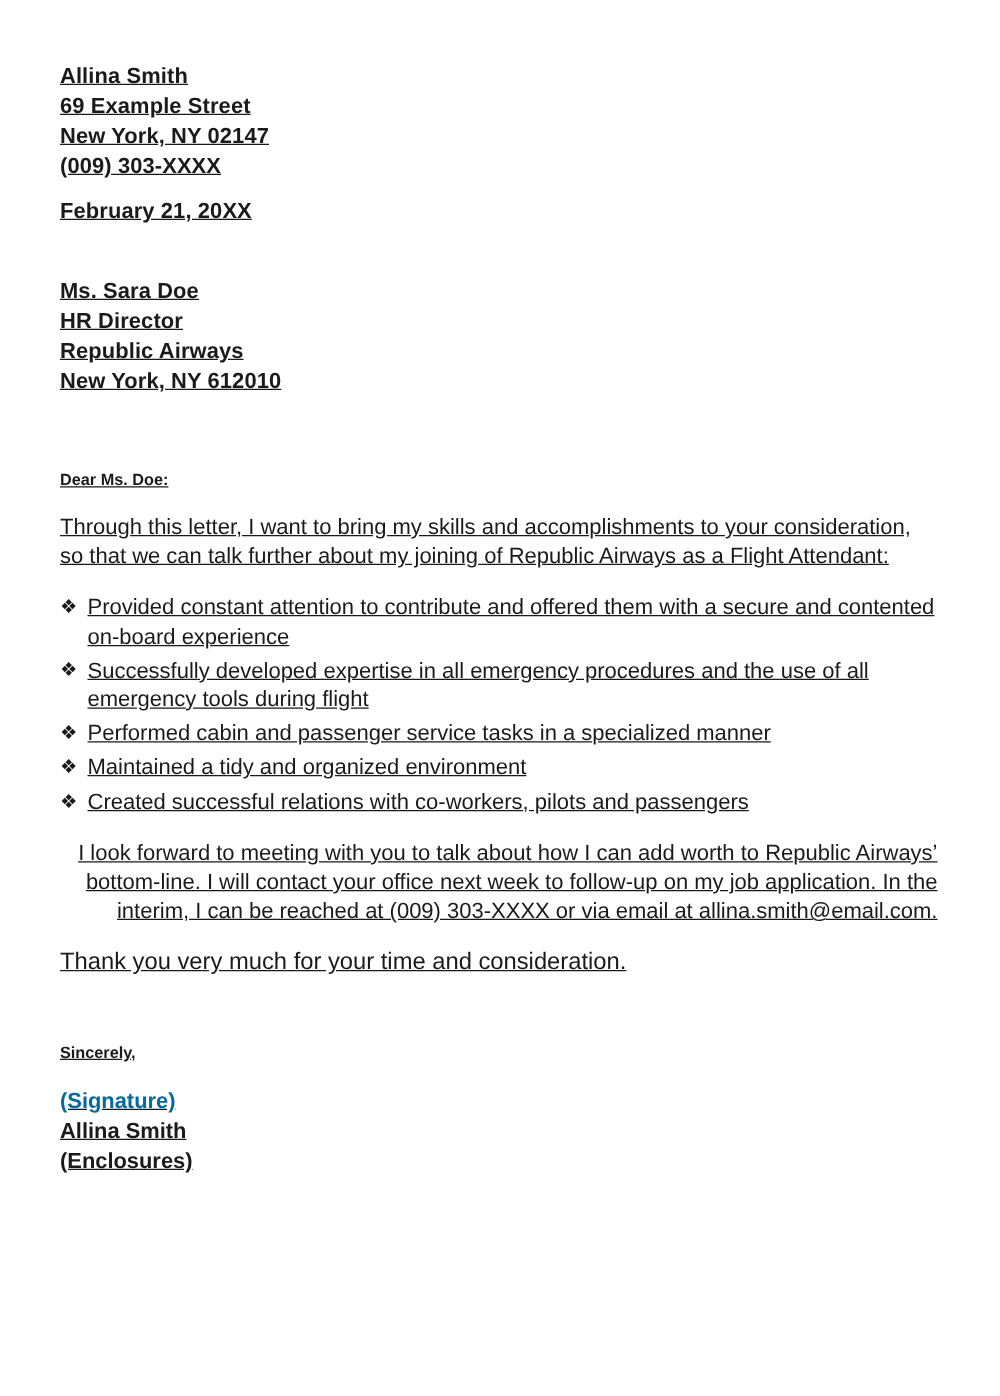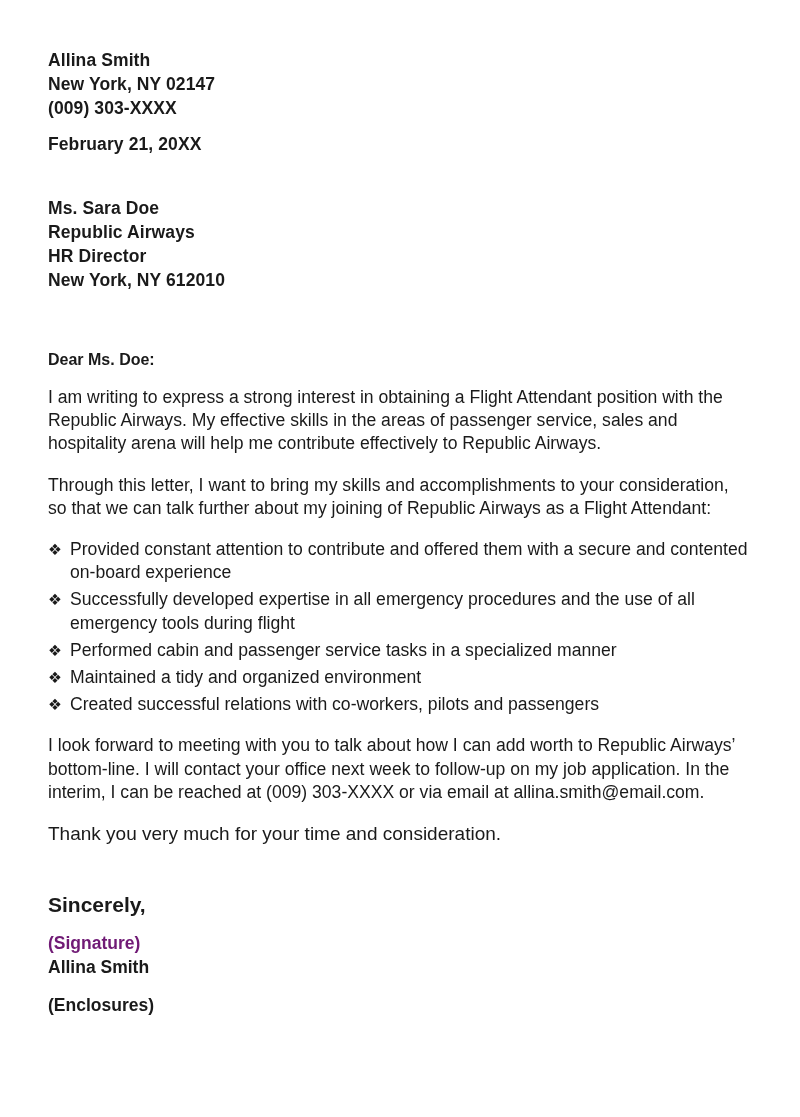--- a/index.html
+++ b/index.html
@@ -16,41 +16,42 @@
   }
 
   .page {
     position: relative;
     width: 800px;
     height: 1117px;
     background: #ffffff;
     box-sizing: border-box;
     padding: 48px 50px 0 48px;
     overflow: hidden;
+    text-decoration: underline;
   }
 
   
   .block {
     margin: 0;
   }
   .block .line {
     font-size: 17.5px;
     font-weight: bold;
     line-height: 24px;
     letter-spacing: 0.1px;
     white-space: pre;
   }
 
   .sender-block { margin-bottom: 12px; }
   .date-block   { margin-bottom: 12px; margin-top: 12px; }
   .recipient-block { margin-bottom: 0; margin-top: 40px; }
 
   
   .salutation {
-    font-size: 16px;
+    font-size: 13px;
     font-weight: bold;
     line-height: 24px;
     margin: 56px 0 14px 0;
   }
 
   
   .para {
     font-size: 17.6px;
     font-weight: normal;
     line-height: 23.2px;
@@ -81,78 +82,78 @@
     font-size: 15.5px;
     line-height: 23.2px;
   }
 
   
   .closing-para {
     font-size: 17.6px;
     line-height: 23.2px;
     margin: 0 0 18px 0;
     max-width: 706px;
+    text-align: right;
   }
   .thanks {
     font-size: 19px;
     line-height: 23.2px;
     margin: 0 0 0 0;
   }
 
   .signoff {
     margin-top: 48px;
   }
   .signoff .sincerely {
-    font-size: 21px;
+    font-size: 13px;
     font-weight: bold;
     line-height: 24px;
     margin-bottom: 14px;
   }
   .signoff .signature-placeholder {
     font-size: 17.5px;
     font-weight: bold;
     line-height: 24px;
   }
   .signoff .signer-name {
     font-size: 17.5px;
     font-weight: bold;
     line-height: 24px;
   }
   .signoff .enclosures {
     font-size: 17.5px;
     font-weight: bold;
     line-height: 24px;
-    margin-top: 14px;
   }
 </style>
 </head>
 <body style="background: rgb(255, 255, 255); color: rgb(26, 26, 26);">
 
 <div class="page">
 
   <div class="block sender-block">
     <div class="line">Allina Smith</div>
+    <div class="line">69 Example Street</div>
     <div class="line">New York, NY 02147</div>
     <div class="line">(009) 303-XXXX</div>
   </div>
 
   <div class="block date-block">
     <div class="line">February 21, 20XX</div>
   </div>
 
   <div class="block recipient-block">
     <div class="line">Ms. Sara Doe</div>
+    <div class="line">HR Director</div>
     <div class="line">Republic Airways</div>
-    <div class="line">HR Director</div>
     <div class="line">New York, NY 612010</div>
   </div>
 
   <div class="salutation">Dear Ms. Doe:</div>
 
-  <p class="para">I am writing to express a strong interest in obtaining a Flight Attendant position with the Republic Airways. My effective skills in the areas of passenger service, sales and hospitality arena will help me contribute effectively to Republic Airways.</p>
   <p class="para">Through this letter, I want to bring my skills and accomplishments to your consideration, so that we can talk further about my joining of Republic Airways as a Flight Attendant:</p>
 
   <ul class="bullets">
     <li>
       <span class="bullet-glyph">❖</span>
       <span>Provided constant attention to contribute and offered them with a secure and contented on-board experience</span>
     </li>
     <li>
       <span class="bullet-glyph">❖</span>
       <span>Successfully developed expertise in all emergency procedures and the use of all emergency tools during flight</span>
@@ -169,18 +170,18 @@
       <span class="bullet-glyph">❖</span>
       <span>Created successful relations with co-workers, pilots and passengers</span>
     </li>
   </ul>
 
   <p class="closing-para">I look forward to meeting with you to talk about how I can add worth to Republic Airways’ bottom-line. I will contact your office next week to follow-up on my job application. In the interim, I can be reached at (009) 303-XXXX or via email at allina.smith@email.com.</p>
   <p class="thanks">Thank you very much for your time and consideration.</p>
 
   <div class="signoff">
     <div class="sincerely">Sincerely,</div>
-    <div class="signature-placeholder" style="color: #701a75;">(Signature)</div>
+    <div class="signature-placeholder" style="color: #0369a1;">(Signature)</div>
     <div class="signer-name">Allina Smith</div>
     <div class="enclosures">(Enclosures)</div>
   </div>
 
 </div>
 
 </body></html>

